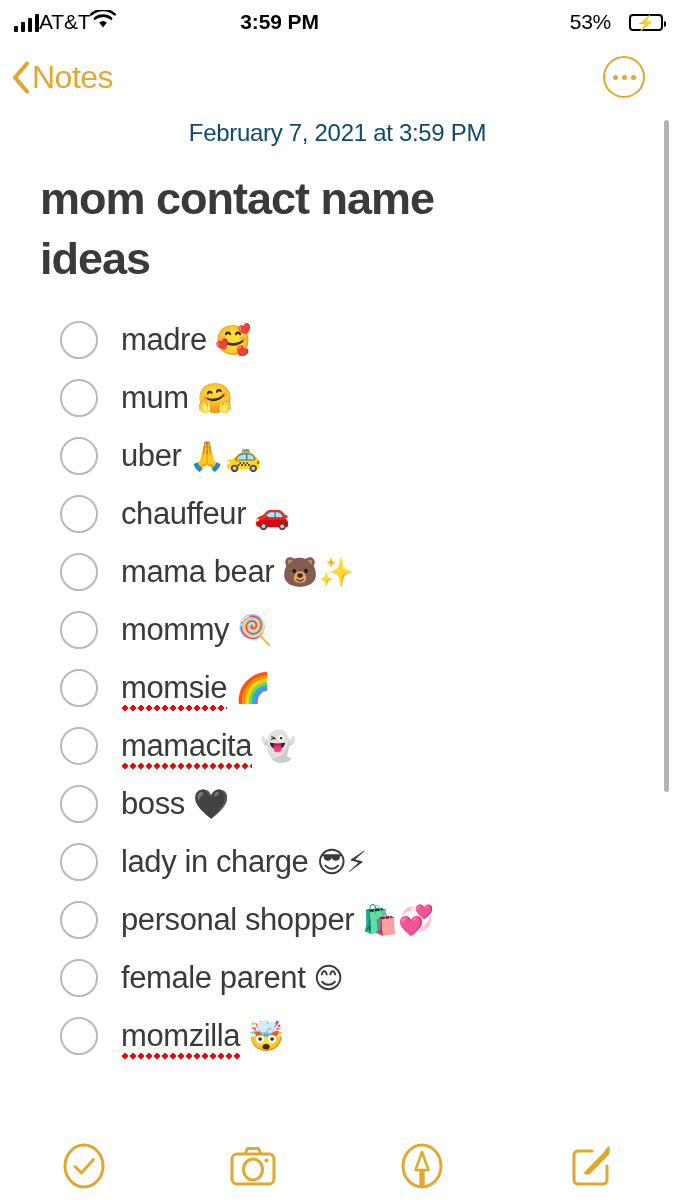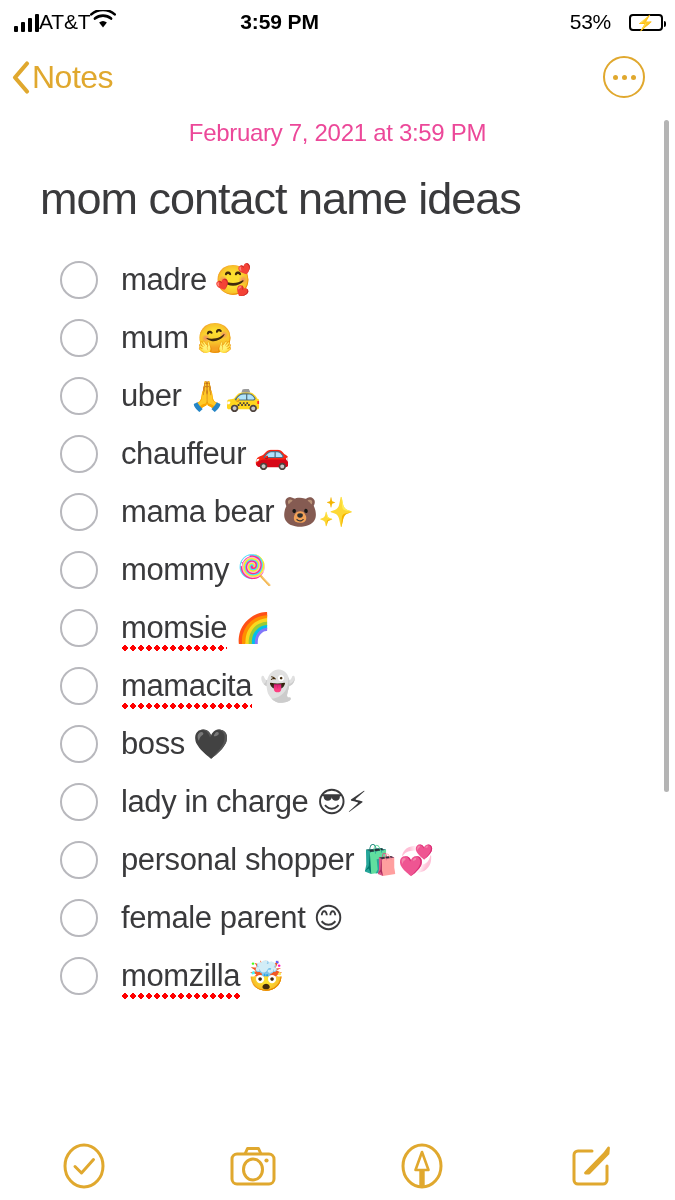--- a/index.html
+++ b/index.html
@@ -93,28 +93,28 @@
   }
 
   
   #note-scroll {
     position:absolute; top:110px; left:0;
     width:675px; height:1022px;
     overflow:hidden;
   }
   #note-date {
     text-align:center;
-    font-size:24px; color:#ec4899;
+    font-size:24px; color:#0c4a6e;
     letter-spacing:-0.3px;
     padding-top:9px;
   }
   #note-title {
     margin:22px 0 0 40px;
     width:510px;
-    font-size:45px; font-weight:normal;
+    font-size:45px; font-weight:bold;
     line-height:1.33;
     color:#3A3A3C;
     letter-spacing:-1px;
   }
 
   #checklist { margin-top:22px;padding-left:16px; }
   .check-row {
     position:relative;
     height:58px;
     display:flex; align-items:center;

